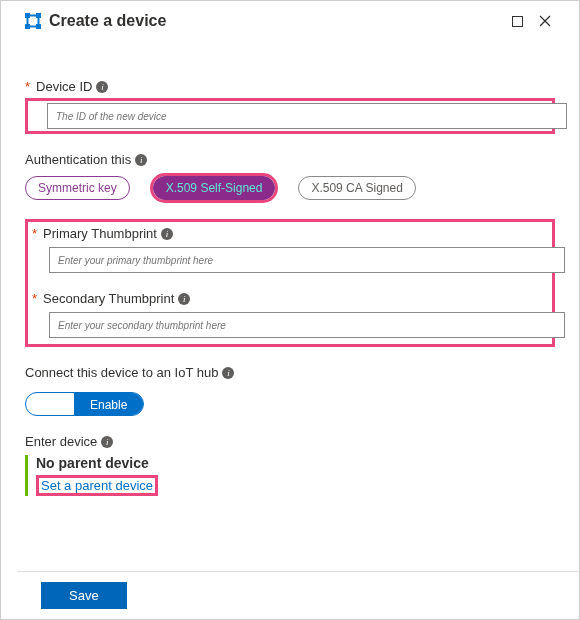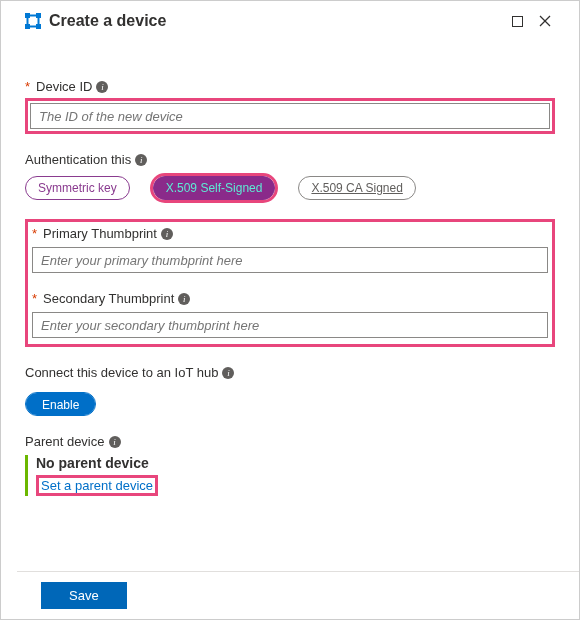--- a/index.html
+++ b/index.html
@@ -72,24 +72,25 @@
     .hl-red {
       border: 3px solid #e8467c;
       padding: 2px;
       margin-top: -2px;
     }
     input.text {
       width: 100%;
       height: 26px;
       border: 1px solid #8a8886;
       padding: 0 8px;
-      font-size: 13px;
+      font-size: 10px;
       font-style: italic;
       color: #605e5c;
       outline: none;
+      margin-left: 17px;
     }
     input.text::placeholder { font-style: italic; color: #757575; }
     .pill-group {
       display: flex;
       gap: 20px;
       margin-top: 6px;
       align-items: center;
     }
     .pill {
       border: 1px solid #8a3b8f;
@@ -109,37 +110,37 @@
     .pill-hl {
       border: 3px solid #e8467c;
       border-radius: 18px;
       padding: 0;
       display: inline-flex;
     }
     .pill-hl .pill { margin: 0; }
     .pill.gray {
       border-color: #8a8886;
       color: #605e5c;
-      text-decoration: underline;
     }
     .toggle-group {
       display: inline-flex;
       border: 1px solid #006fc8;
       border-radius: 14px;
       overflow: hidden;
       margin-top: 6px;
       height: 24px;
     }
     .toggle-opt {
       padding: 3px 16px;
       font-size: 12px;
       cursor: pointer;
       background: #fff;
       color: #006fc8;
       line-height: 18px;
+      margin-left: 48px;
     }
     .toggle-opt.on {
       background: #006fc8;
       color: #fff;
     }
     .parent-block {
       margin-top: 6px;
       border-left: 3px solid #6bb700;
       padding-left: 8px;
     }
@@ -253,21 +254,21 @@
 
   <div class="field-label">
     <span>Connect this device to an IoT hub</span>
     <span class="info-icon">i</span>
   </div>
   <div class="toggle-group">
     <span class="toggle-opt on">Enable</span>
   </div>
 
   <div class="field-label">
-    <span>Parent device</span>
+    <span>Enter device</span>
     <span class="info-icon">i</span>
   </div>
   <div class="parent-block">
     <div class="np">No parent device</div>
     <div class="link-hl">
       <a class="link">Set a parent device</a>
     </div>
   </div>
 
 </div>

